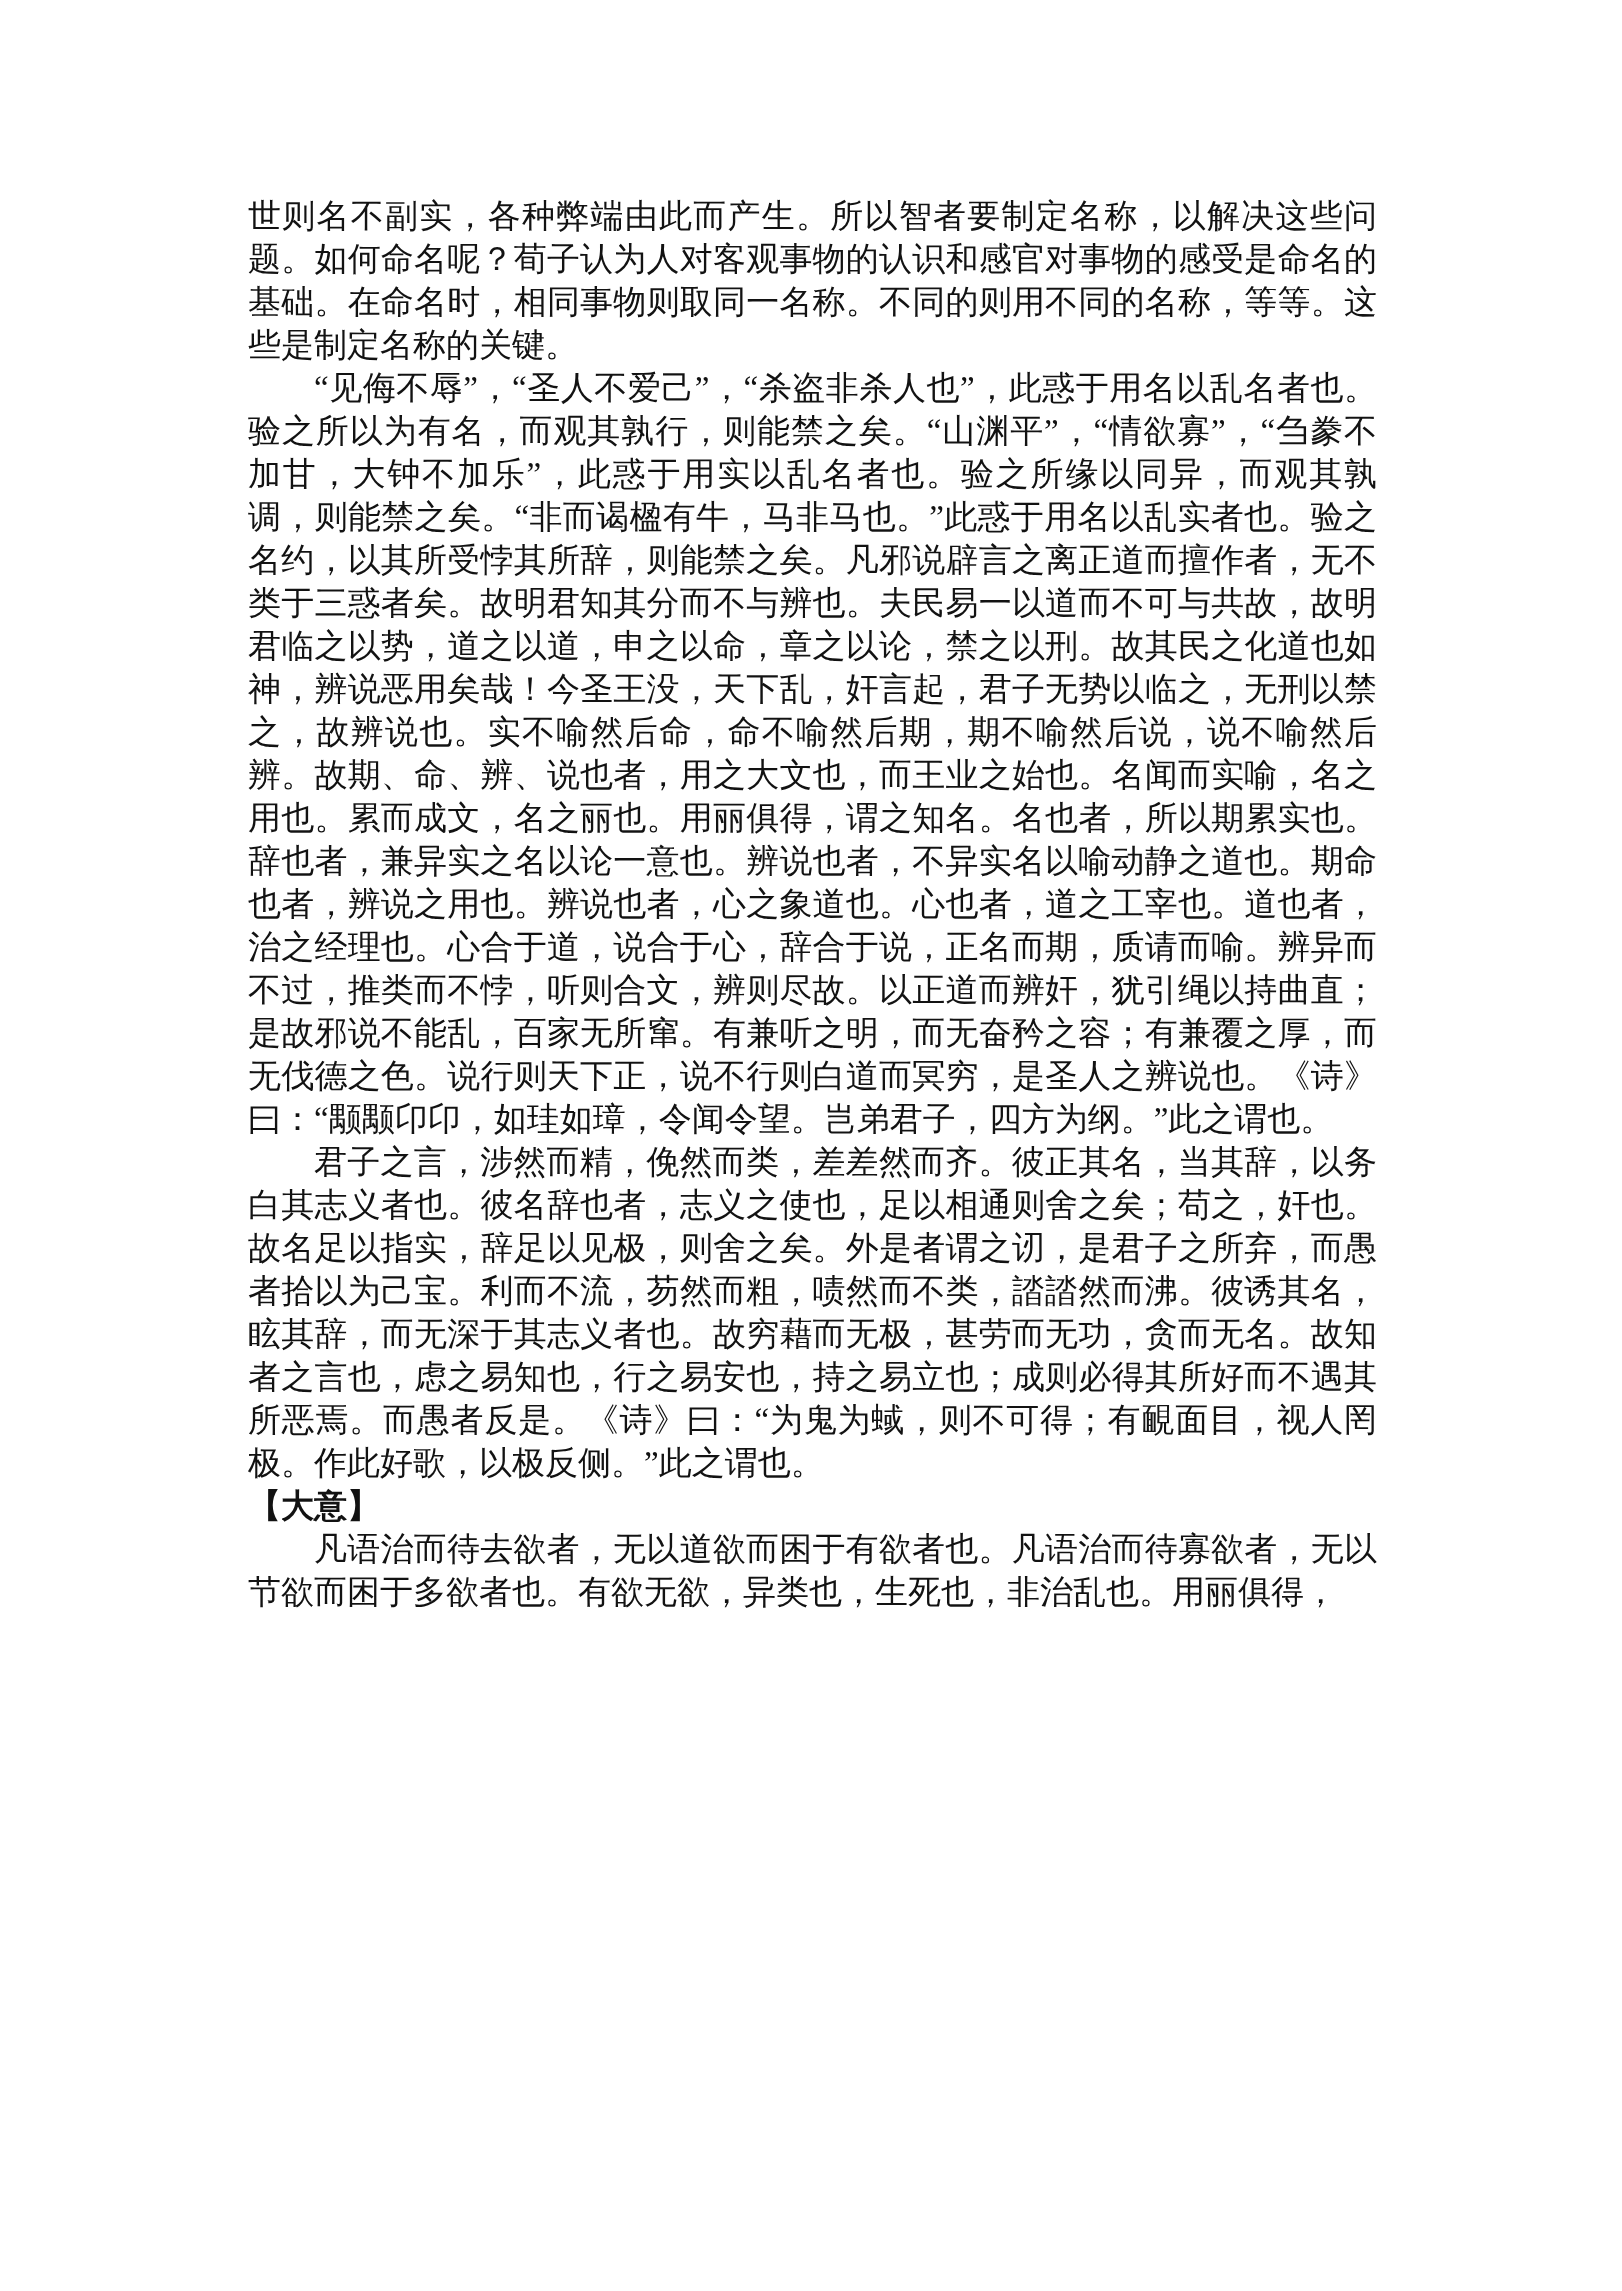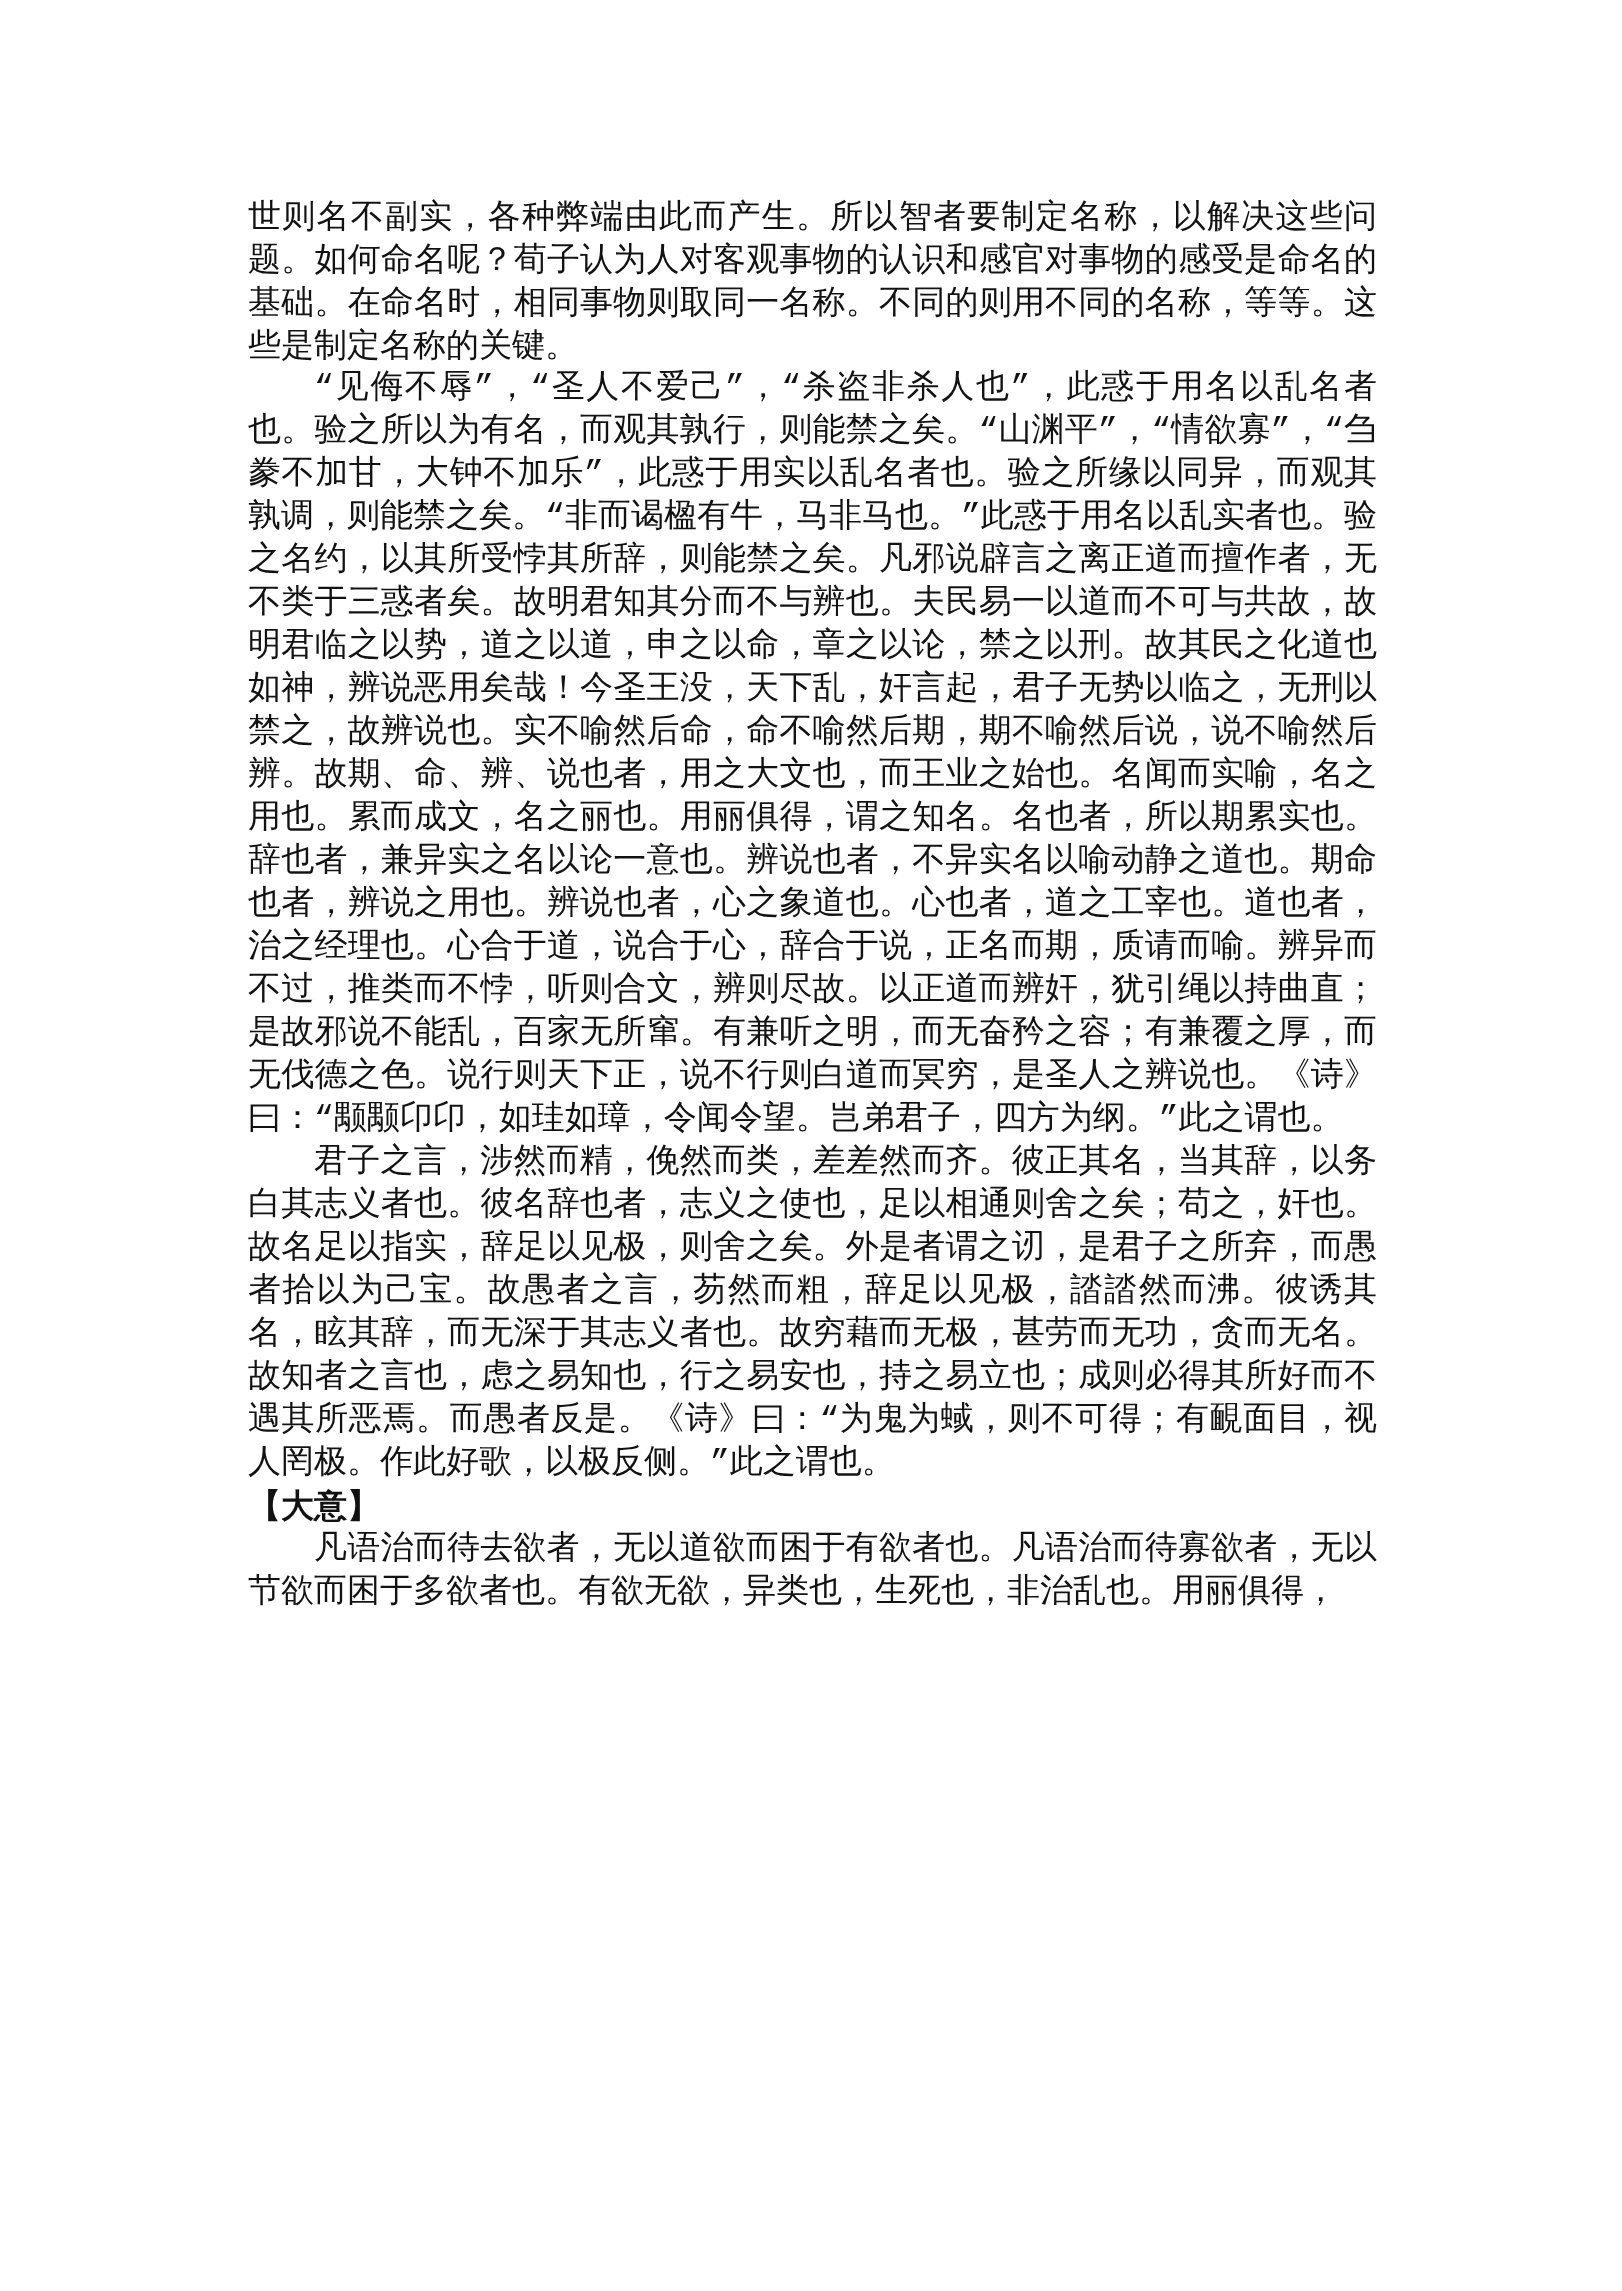--- a/index.html
+++ b/index.html
@@ -26,39 +26,38 @@
     text-align: justify;
     text-justify: inter-ideograph;
   }
   .text-block p {
     margin: 0;
     padding: 0;
     word-break: break-all;
   }
   .text-block p.indent {
     text-indent: 2em;
-    font-family: Liberation Mono, monospace;
   }
   .text-block p.header {
     font-weight: 700;
     text-indent: 0;
   }
 </style>
 </head>
 <body>
 
 <div class="page">
   <div class="text-block">
 
       <p>世则名不副实，各种弊端由此而产生。所以智者要制定名称，以解决这些问题。如何命名呢？荀子认为人对客观事物的认识和感官对事物的感受是命名的基础。在命名时，相同事物则取同一名称。不同的则用不同的名称，等等。这些是制定名称的关键。</p>
 
       <p class="indent">“见侮不辱”，“圣人不爱己”，“杀盗非杀人也”，此惑于用名以乱名者也。验之所以为有名，而观其孰行，则能禁之矣。“山渊平”，“情欲寡”，“刍豢不加甘，大钟不加乐”，此惑于用实以乱名者也。验之所缘以同异，而观其孰调，则能禁之矣。“非而谒楹有牛，马非马也。”此惑于用名以乱实者也。验之名约，以其所受悖其所辞，则能禁之矣。凡邪说辟言之离正道而擅作者，无不类于三惑者矣。故明君知其分而不与辨也。夫民易一以道而不可与共故，故明君临之以势，道之以道，申之以命，章之以论，禁之以刑。故其民之化道也如神，辨说恶用矣哉！今圣王没，天下乱，奸言起，君子无势以临之，无刑以禁之，故辨说也。实不喻然后命，命不喻然后期，期不喻然后说，说不喻然后辨。故期、命、辨、说也者，用之大文也，而王业之始也。名闻而实喻，名之用也。累而成文，名之丽也。用丽俱得，谓之知名。名也者，所以期累实也。辞也者，兼异实之名以论一意也。辨说也者，不异实名以喻动静之道也。期命也者，辨说之用也。辨说也者，心之象道也。心也者，道之工宰也。道也者，治之经理也。心合于道，说合于心，辞合于说，正名而期，质请而喻。辨异而不过，推类而不悖，听则合文，辨则尽故。以正道而辨奸，犹引绳以持曲直；是故邪说不能乱，百家无所窜。有兼听之明，而无奋矜之容；有兼覆之厚，而无伐德之色。说行则天下正，说不行则白道而冥穷，是圣人之辨说也。《诗》曰：“颙颙卬卬，如珪如璋，令闻令望。岂弟君子，四方为纲。”此之谓也。</p>
 
 
-      <p class="indent">君子之言，涉然而精，俛然而类，差差然而齐。彼正其名，当其辞，以务白其志义者也。彼名辞也者，志义之使也，足以相通则舍之矣；苟之，奸也。故名足以指实，辞足以见极，则舍之矣。外是者谓之讱，是君子之所弃，而愚者拾以为己宝。故愚者之言，芴然而粗，辞足以见极，誻誻然而沸。彼诱其名，眩其辞，而无深于其志义者也。故穷藉而无极，甚劳而无功，贪而无名。故知者之言也，虑之易知也，行之易安也，持之易立也；成则必得其所好而不遇其所恶焉。而愚者反是。《诗》曰：“为鬼为蜮，则不可得；有靦面目，视人罔极。作此好歌，以极反侧。”此之谓也。</p>
+      <p class="indent">君子之言，涉然而精，俛然而类，差差然而齐。彼正其名，当其辞，以务白其志义者也。彼名辞也者，志义之使也，足以相通则舍之矣；苟之，奸也。故名足以指实，辞足以见极，则舍之矣。外是者谓之讱，是君子之所弃，而愚者拾以为己宝。利而不流，芴然而粗，啧然而不类，誻誻然而沸。彼诱其名，眩其辞，而无深于其志义者也。故穷藉而无极，甚劳而无功，贪而无名。故知者之言也，虑之易知也，行之易安也，持之易立也；成则必得其所好而不遇其所恶焉。而愚者反是。《诗》曰：“为鬼为蜮，则不可得；有靦面目，视人罔极。作此好歌，以极反侧。”此之谓也。</p>
 
       <p class="header">【大意】</p>
 
 
       <p class="indent">凡语治而待去欲者，无以道欲而困于有欲者也。凡语治而待寡欲者，无以节欲而困于多欲者也。有欲无欲，异类也，生死也，非治乱也。用丽俱得，</p>
     </div>
 </div>
 
 
 </body></html>

